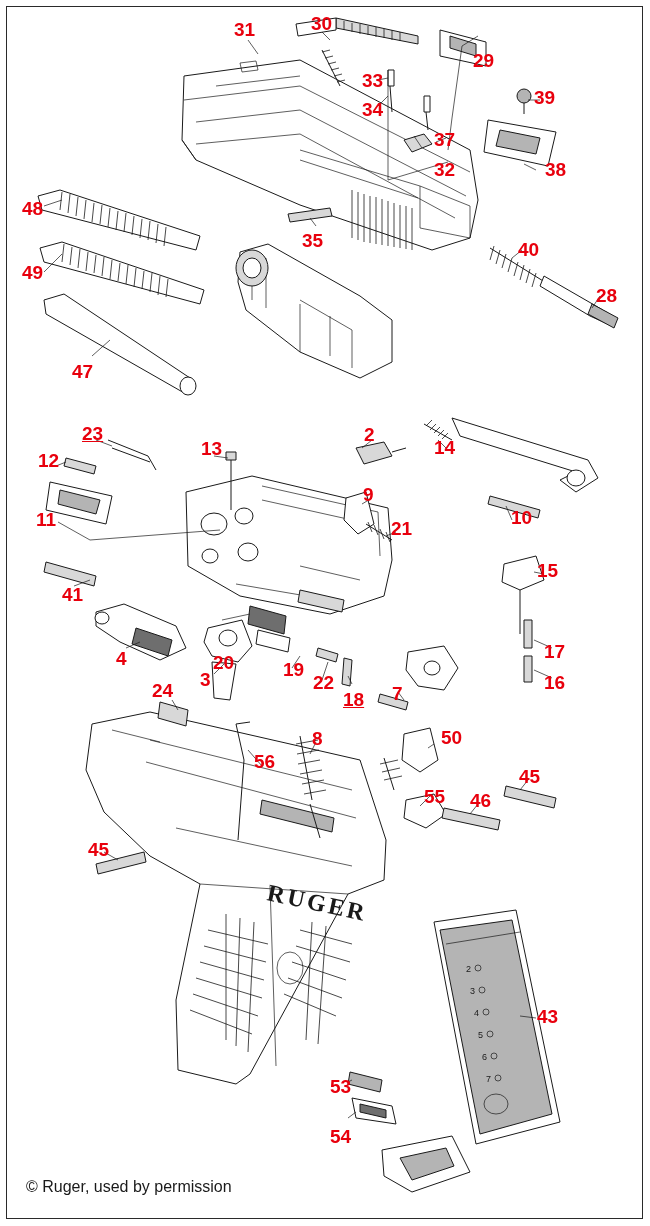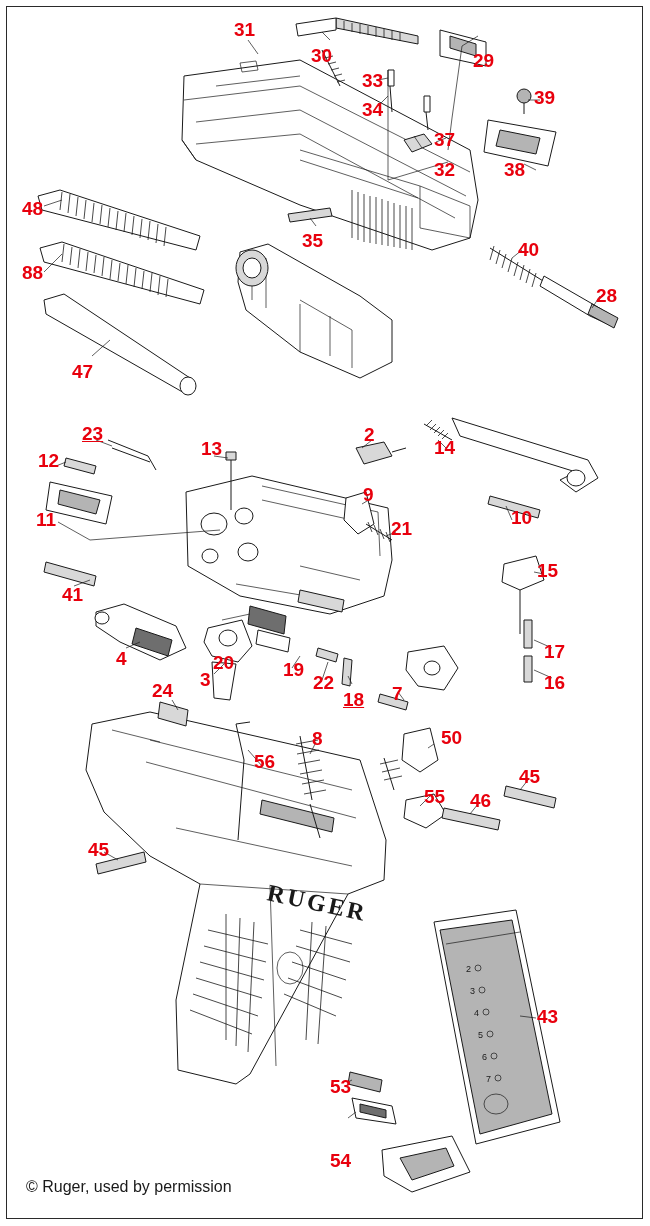--- a/index.html
+++ b/index.html
@@ -401,32 +401,32 @@
     <path class="lnlead" d="M430 796 L420 806"></path>
     <path class="lnlead" d="M478 804 L470 814"></path>
     <path class="lnlead" d="M528 780 L520 790"></path>
     <path class="lnlead" d="M104 852 L118 860"></path>
     <path class="lnlead" d="M536 1018 L520 1016"></path>
     <path class="lnlead" d="M348 1082 L352 1080"></path>
     <path class="lnlead" d="M348 1118 L356 1112"></path>
   </svg>
 
   <div class="callout" style="left:234px; top:20px;">31</div>
-  <div class="callout" style="left:311px; top:14px;margin-top:32px;">30</div>
+  <div class="callout" style="left:311px; top:14px;">30</div>
   <div class="callout" style="left:473px; top:35px;margin-top:16px;">29</div>
   <div class="callout" style="left:362px; top:71px;">33</div>
   <div class="callout" style="left:362px; top:100px;">34</div>
   <div class="callout" style="left:534px; top:88px;">39</div>
   <div class="callout" style="left:434px; top:130px;">37</div>
   <div class="callout" style="left:434px; top:160px;">32</div>
-  <div class="callout" style="left:504px; top:160px;">38</div>
+  <div class="callout" style="left:545px; top:160px;">38</div>
   <div class="callout" style="left:22px;  top:199px;">48</div>
   <div class="callout" style="left:302px; top:231px;">35</div>
   <div class="callout" style="left:518px; top:240px;">40</div>
-  <div class="callout" style="left:22px;  top:263px;">88</div>
+  <div class="callout" style="left:22px;  top:263px;">49</div>
   <div class="callout" style="left:596px; top:286px;">28</div>
   <div class="callout" style="left:72px;  top:362px;">47</div>
   <div class="callout" style="left:82px;  top:424px;text-decoration:underline;">23</div>
   <div class="callout" style="left:364px; top:425px;">2</div>
   <div class="callout" style="left:434px; top:438px;">14</div>
   <div class="callout" style="left:201px; top:439px;">13</div>
   <div class="callout" style="left:38px;  top:451px;text-align:right;">12</div>
   <div class="callout" style="left:363px; top:485px;">9</div>
   <div class="callout" style="left:36px;  top:510px;">11</div>
   <div class="callout" style="left:511px; top:508px;">10</div>
@@ -445,17 +445,17 @@
   <div class="callout" style="left:392px; top:684px;">7</div>
   <div class="callout" style="left:441px; top:728px;">50</div>
   <div class="callout" style="left:312px; top:729px;">8</div>
   <div class="callout" style="left:254px; top:752px;">56</div>
   <div class="callout" style="left:519px; top:767px;">45</div>
   <div class="callout" style="left:424px; top:787px;">55</div>
   <div class="callout" style="left:470px; top:791px;">46</div>
   <div class="callout" style="left:88px;  top:840px;">45</div>
   <div class="callout" style="left:537px; top:1007px;">43</div>
   <div class="callout" style="left:330px; top:1077px;">53</div>
-  <div class="callout" style="left:330px; top:1151px;">54</div>
+  <div class="callout" style="left:330px; top:1127px;">54</div>
 
   <div class="credit">© Ruger, used by permission</div>
 
 </div>
 
 </body></html>

